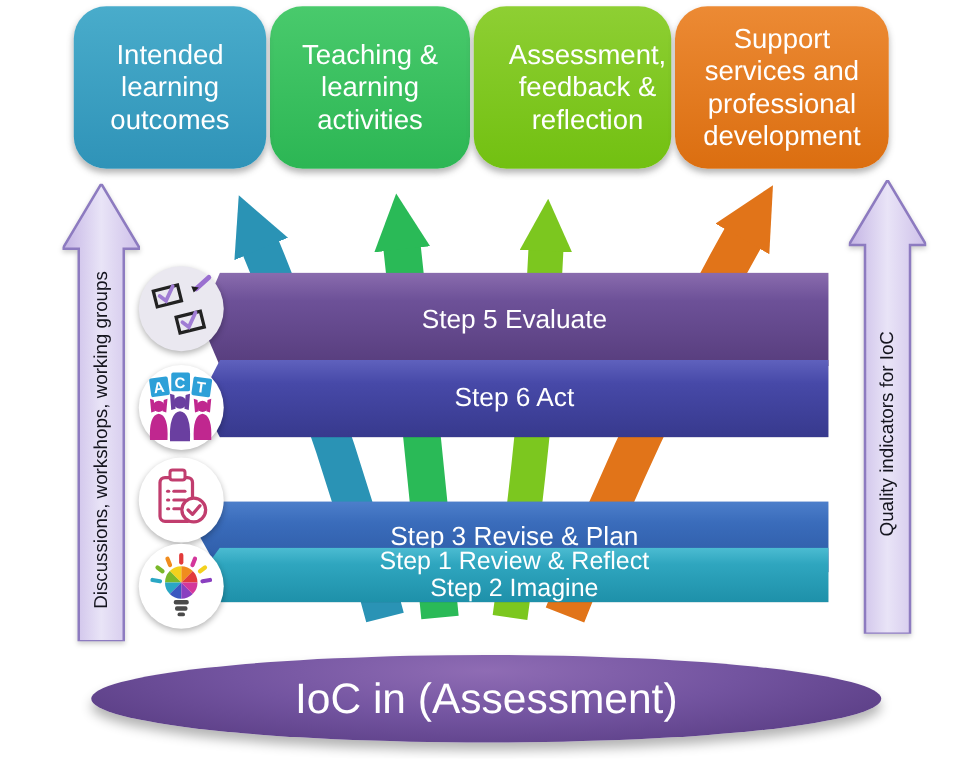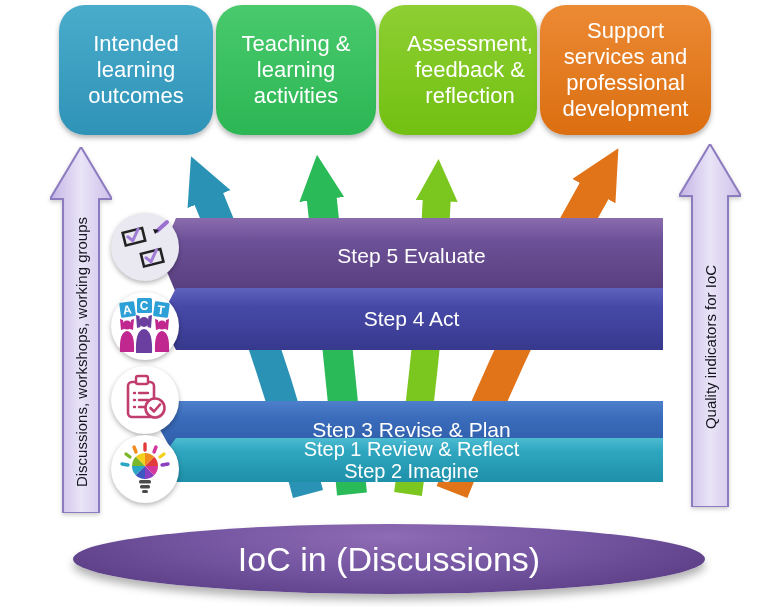--- a/index.html
+++ b/index.html
@@ -125,21 +125,21 @@
       </defs>
       <polygon points="31,0 62,52 49,52 49,363 13,363 13,52 0,52" fill="url(#lav-r)" stroke="#8d7bc0" stroke-width="2"></polygon>
     </svg>
     <span class="side-label">Quality indicators for IoC</span>
   </div>
 
   <div class="bar s5">
     <span>Step 5 Evaluate</span>
   </div>
   <div class="bar s4">
-    <span>Step 4 Act</span>
+    <span>Step 6 Act</span>
   </div>
   <div class="bar s3">
     <span>Step 3 Revise &amp; Plan</span>
   </div>
   <div class="bar s12">
     <span>Step 1 Review &amp; Reflect</span>
     <span>Step 2 Imagine</span>
   </div>
 
   <div class="step-icon i5">
@@ -215,16 +215,16 @@
         <path d="M34 31 L34 44 A13 13 0 0 0 43.2 40.2 Z" fill="#8a3fc0"></path>
         <path d="M34 31 L43.2 40.2 A13 13 0 0 0 47 31 Z" fill="#d3379b"></path>
       </g>
       <rect x="28" y="45" width="12" height="3.5" rx="1.5" fill="#4a4a4a"></rect>
       <rect x="29" y="50" width="10" height="3.5" rx="1.5" fill="#4a4a4a"></rect>
       <rect x="31" y="55" width="6" height="3" rx="1.5" fill="#4a4a4a"></rect>
     </svg>
   </div>
 
   <div class="footer-ellipse">
-    <span>IoC in (Discussions)</span>
+    <span>IoC in (Assessment)</span>
   </div>
 
 </div>
 
 </body></html>

